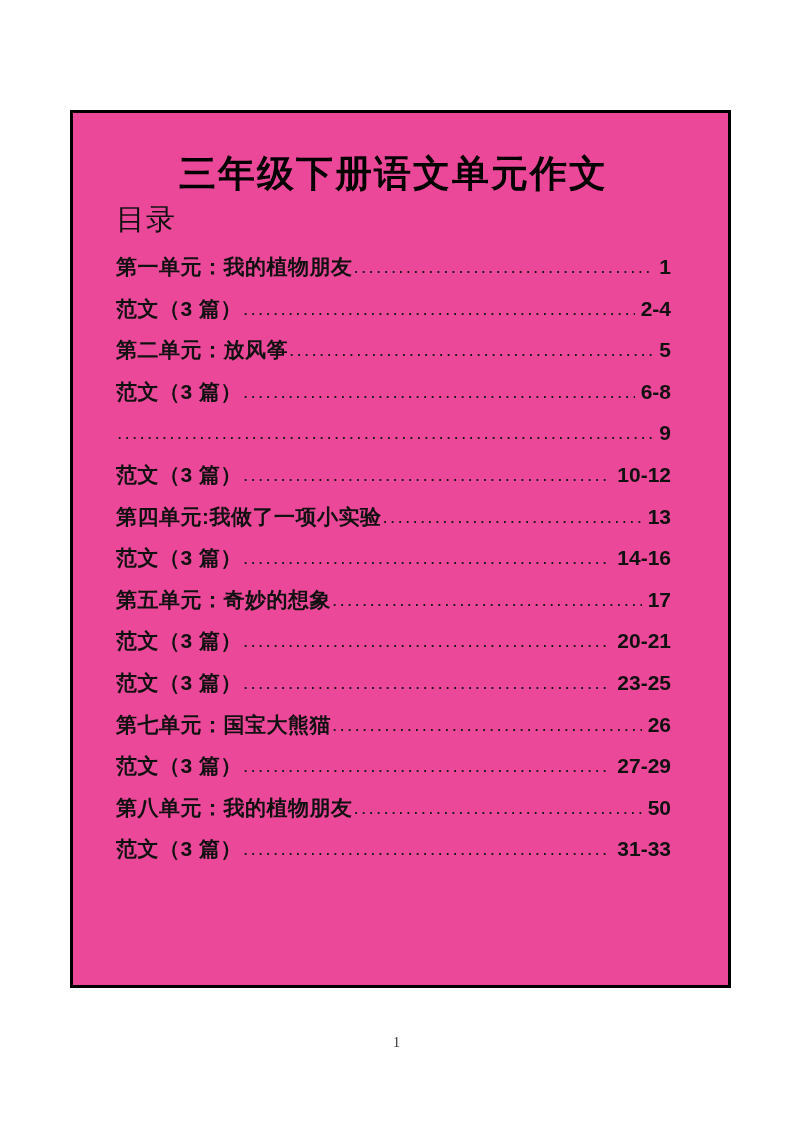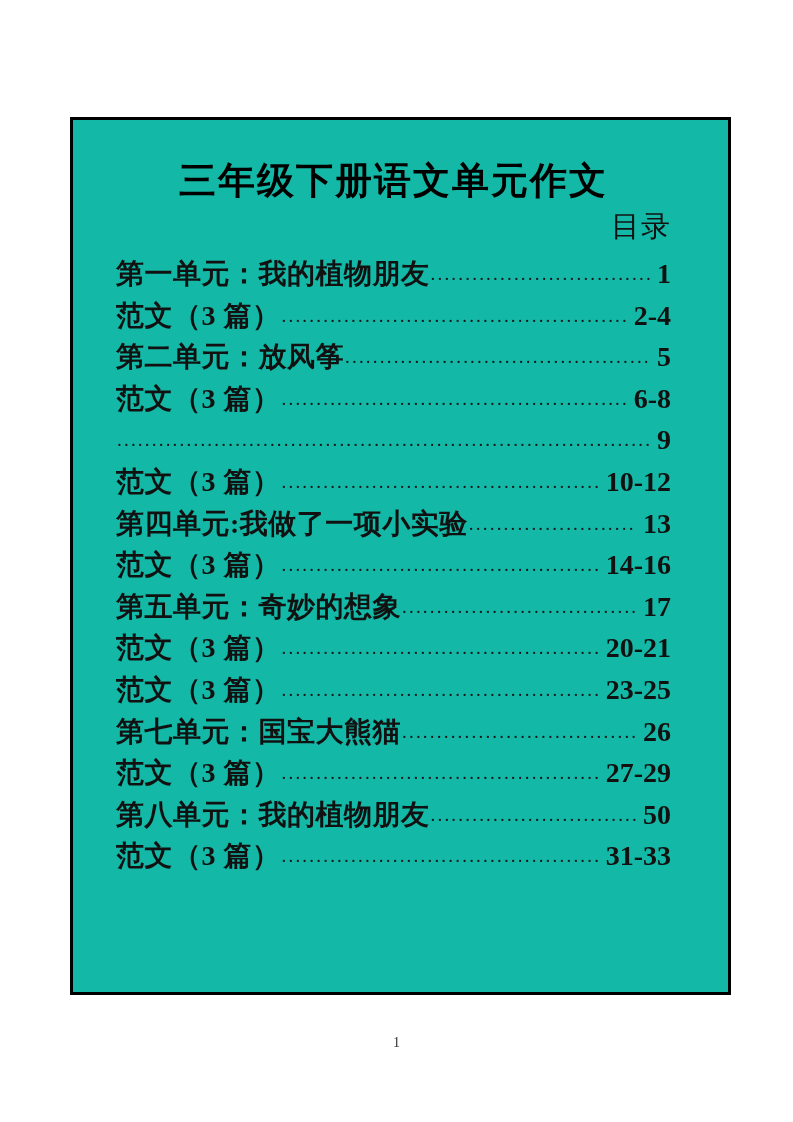--- a/index.html
+++ b/index.html
@@ -10,60 +10,59 @@
   body {
     width: 793px;
     height: 1122px;
     position: relative;
     font-family: "Liberation Sans", sans-serif;
     color: #111;
   }
   .page-frame {
     position: absolute;
     left: 70px;
-    top: 117px;
+    top: 110px;
     width: 661px;
     height: 878px;
     border: 3px solid #000;
     box-sizing: border-box;
-    background: #14b8a6;
+    background: #ec4899;
   }
   .page-content {
     padding: 42px 57px 0 43px;
   }
   .doc-title {
     text-align: center;
     font-size: 37px;
     font-weight: bold;
     line-height: 1;
     letter-spacing: 2px;
     color: #000;
   }
   .doc-subtitle {
-    text-align: right;
+    text-align: left;
     font-family: "Liberation Serif", serif;
     font-size: 29px;
     font-weight: normal;
     line-height: 1;
     margin-top: 13px;
     color: #111;
     letter-spacing: 1px;
   }
   .toc {
     margin-top: 12px;
   }
   .toc-row {
     display: flex;
     align-items: flex-end;
     height: 41.6px;
     line-height: 41.6px;
-    font-size: 28px;
+    font-size: 21px;
     font-weight: 600;
     white-space: nowrap;
-    font-family: Liberation Serif, serif;
   }
   .toc-label {
     flex: 0 0 auto;
     letter-spacing: 0.5px;
   }
   .toc-dots {
     flex: 1 1 auto;
     overflow: hidden;
     white-space: nowrap;
     font-size: 19px;

